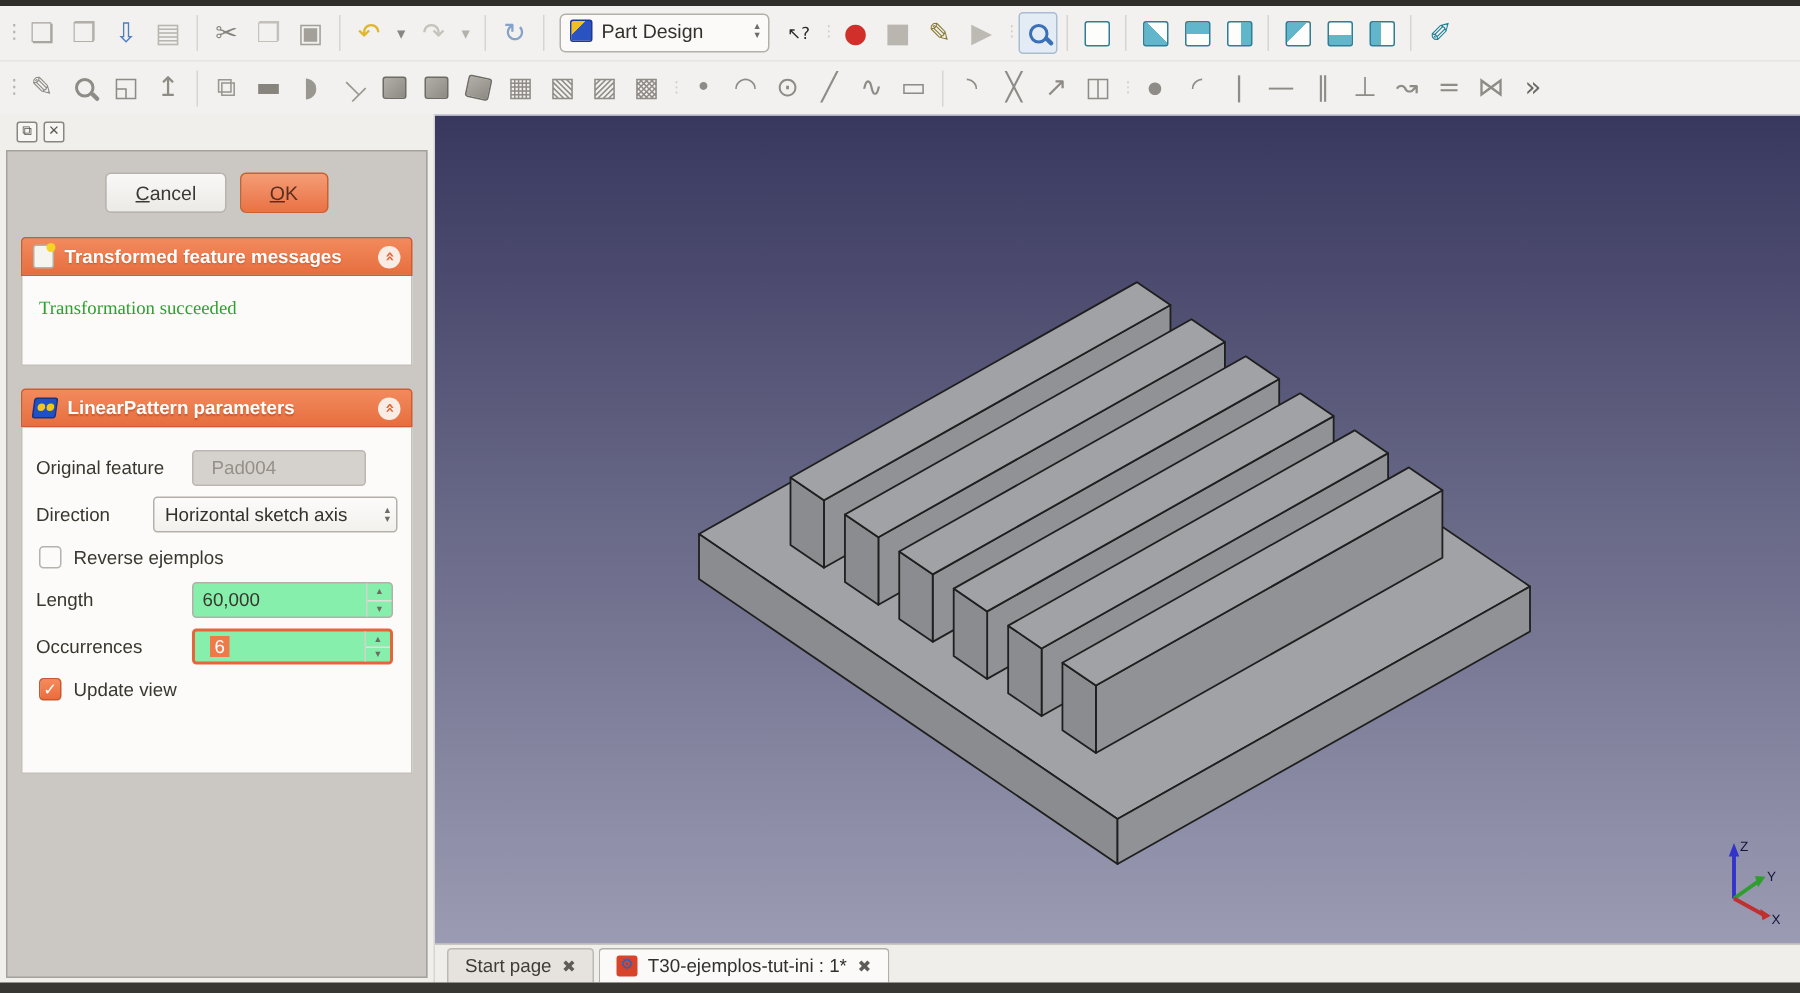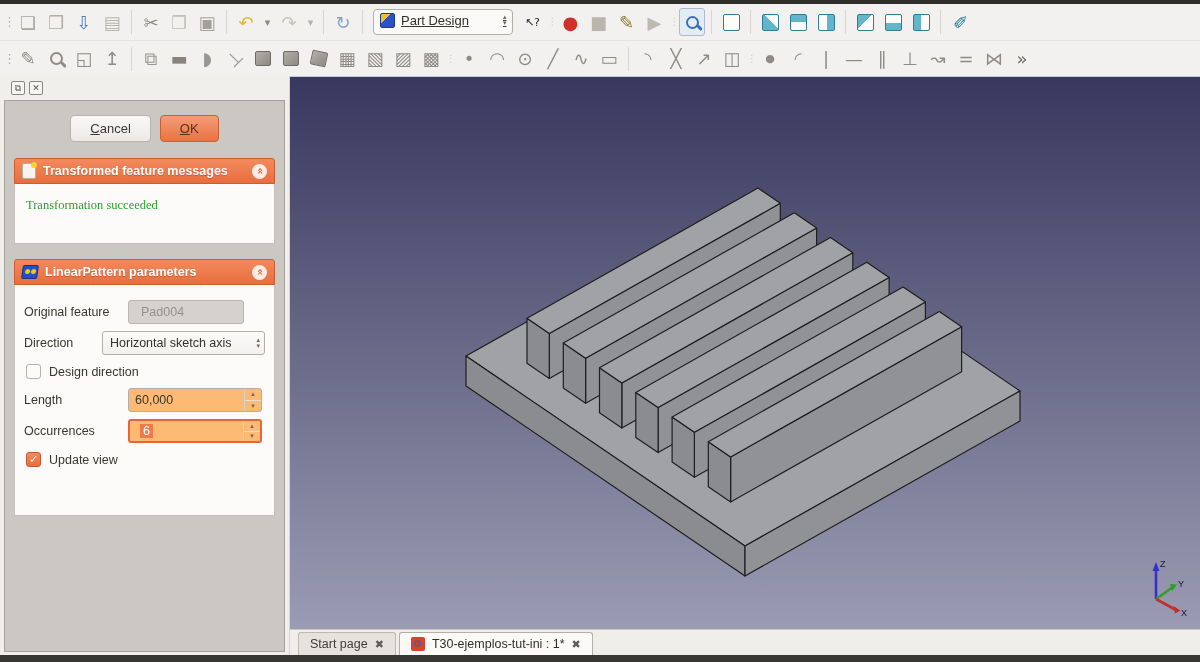--- a/index.html
+++ b/index.html
@@ -30,21 +30,21 @@
   .cube-front  { background:linear-gradient(45deg,#62b6cb 55%,#fdfdfc 55%); }
   .cube-top    { background:linear-gradient(0deg,#fdfdfc 50%,#62b6cb 50%); }
   .cube-right  { background:linear-gradient(270deg,#62b6cb 45%,#fdfdfc 45%); }
   .cube-rear   { background:linear-gradient(135deg,#62b6cb 45%,#fdfdfc 45%); }
   .cube-bottom { background:linear-gradient(0deg,#62b6cb 45%,#fdfdfc 45%); }
   .cube-left   { background:linear-gradient(90deg,#62b6cb 45%,#fdfdfc 45%); }
   .scube { width:16px; height:15px; border:1px solid #6e6a64; border-radius:2px;
            background:linear-gradient(135deg,#b2aea8,#8d8983); }
   .scube.tilt { transform:rotate(12deg); }
   .wb-combo { height:26px; display:flex; align-items:center; gap:6px; padding:0 6px 4px 6px;
-              background:#fbfaf8; border:1px solid #b3afa9; border-radius:4px; margin:0 4px;text-decoration:underline; }
+              background:#fbfaf8; border:1px solid #b3afa9; border-radius:4px; margin:0 4px; }
   .wb-icon { width:15px; height:15px; border-radius:2px;
              background:linear-gradient(135deg,#f0c020 0 36%,#2a52c0 36% 100%); border:1px solid #1c3a8e; }
   .wb-label { font-size:13px; color:#34312c; padding-right:28px; }
   .spin-col { display:flex; flex-direction:column; line-height:6px; font-size:7px; color:#6e6a64;
               font-family:"DejaVu Sans",sans-serif; }
 
   
   .main { position:absolute; top:76px; left:0; right:0; bottom:7px; display:flex; }
 
   
@@ -91,21 +91,21 @@
   .msg-text { font-family:Liberation Serif, serif; color:#2da12d; font-size:12.5px; padding:6px 2px 22px; }
 
   .frow { display:flex; align-items:center; margin:7px 0; }
   .lab-a { width:104px; flex:none; }
   .lab-b { width:78px; flex:none; }
   .field { height:24px; border-radius:3px; display:flex; align-items:center; }
   .field-disabled { width:116px; background:#d5d2cd; border:1px solid #bcb8b1; color:#95918a; padding:0 12px; }
   .combobox { width:176px; background:linear-gradient(#fcfbfa,#f3f1ee); border:1px solid #b4b0a9;
               padding:0 4px 0 7px; color:#34312c; }
   .combobox .cb-label { flex:1; font-size:12.5px; }
-  .spinbox { width:134px; background:#fdba74; border:1px solid #b4b0a9; padding:0; position:relative; }
+  .spinbox { width:134px; background:#86efac; border:1px solid #b4b0a9; padding:0; position:relative; }
   .spinbox .sb-value { flex:1; padding:0 6px; }
   .sb-btns { width:17px; height:100%; border-left:1px solid #d4d1cc; display:flex; flex-direction:column; }
   .sb-btns div { flex:1; display:flex; align-items:center; justify-content:center; font-size:7px;
                  color:#6e6a64; font-family:"DejaVu Sans",sans-serif; }
   .sb-btns div:first-child { border-bottom:1px solid #e2dfda; }
   .spinbox.focused { border:2px solid #e8653a; }
   .sel-value { background:#f0794a; color:#fff; padding:0 3px; margin-left:4px; }
   .cbrow { display:flex; align-items:center; gap:8px; margin:9px 0 9px 2px; }
   .checkbox { width:15px; height:15px; border-radius:3px; flex:none; display:flex; align-items:center;
               justify-content:center; font-size:11px; font-family:"DejaVu Sans",sans-serif; }
@@ -302,21 +302,21 @@
             <div class="field combobox">
               <span class="cb-label">Horizontal sketch axis</span>
               <span class="spin-col">
                   <span>▴</span>
                   <span>▾</span>
                 </span>
             </div>
           </div>
           <div class="cbrow">
             <span class="checkbox unchecked"></span>
-            <span>Design direction</span>
+            <span>Reverse ejemplos</span>
           </div>
           <div class="frow">
             <span class="lab-a">Length</span>
             <div class="field spinbox">
               <span class="sb-value">60,000</span>
               <span class="sb-btns">
                 <div>▴</div>
                 <div>▾</div>
               </span>
             </div>

